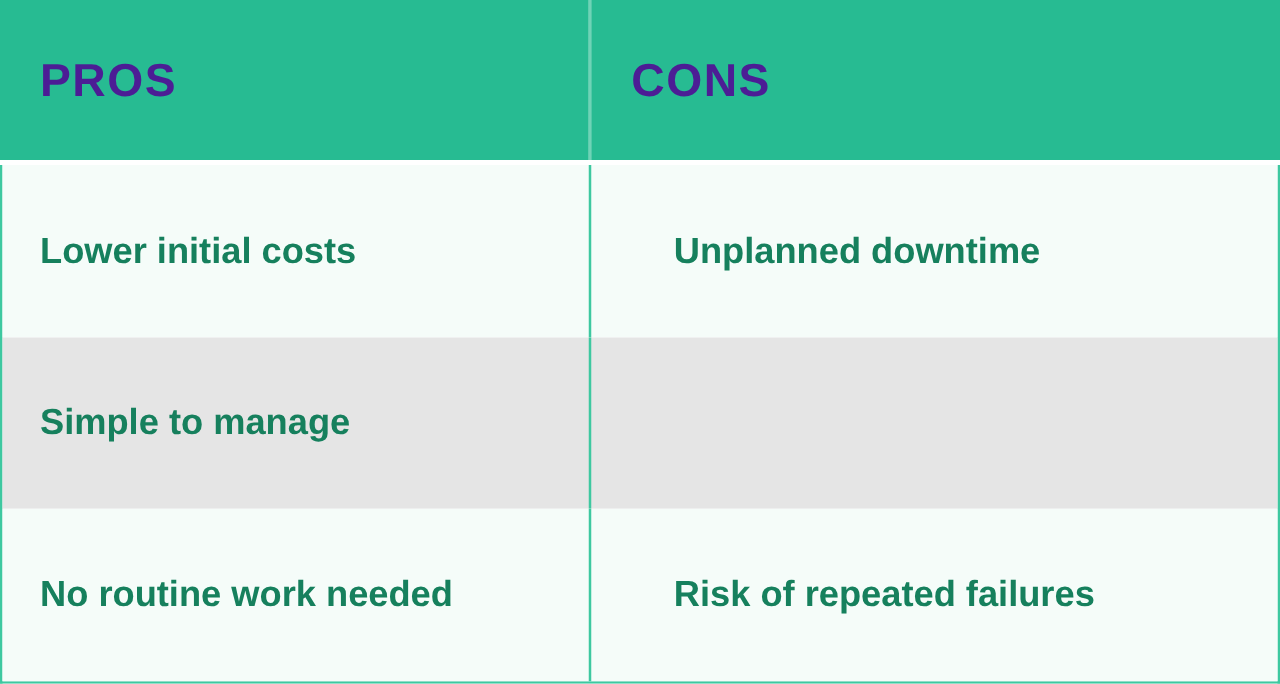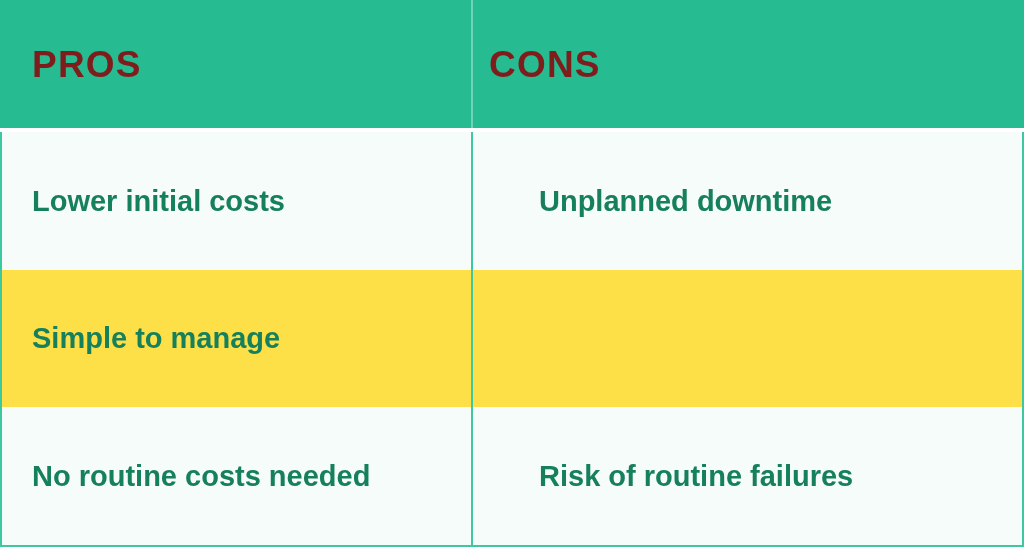--- a/index.html
+++ b/index.html
@@ -46,24 +46,24 @@
   }
   .header-gap {
     width: 2px;
     flex: 0 0 2px;
     background: #6fd3b6;
     height: 128px;
   }
   .header-cell.col-cons {
     width: 551px;
     flex: 1 1 auto;
-    padding-left: 16px;
+    padding-left: 32px;
   }
   .header-label {
-    color: #7f1d1d;
+    color: #4c1d95;
     font-size: 37px;
     font-weight: bold;
     letter-spacing: 1.2px;
     line-height: 1;
     white-space: nowrap;
   }
 
   
   .table-body {
     position: relative;
@@ -77,21 +77,21 @@
     margin-top: 4px;
     height: 415px;
   }
   .table-row {
     display: flex;
     width: 100%;
     flex: 1 1 0;
     box-sizing: border-box;
   }
   .table-row.row-light { background: #f5fcf9; }
-  .table-row.row-tint  { background: #fde047; text-align: center; }
+  .table-row.row-tint  { background: #e5e5e5; text-align: center; }
 
   .body-cell {
     display: flex;
     align-items: center;
     box-sizing: border-box;
     padding-left: 30px;
     padding-right: 20px;
   }
   .body-cell.col-pros {
     width: 469px;
@@ -144,22 +144,22 @@
 
     <div class="table-row row-tint">
       <div class="body-cell col-pros">
         <span class="cell-text">Simple to manage</span>
       </div>
       <div class="col-divider"></div>
     </div>
 
     <div class="table-row row-light">
       <div class="body-cell col-pros">
-        <span class="cell-text">No routine costs needed</span>
+        <span class="cell-text">No routine work needed</span>
       </div>
       <div class="col-divider"></div>
       <div class="body-cell col-cons">
-        <span class="cell-text">Risk of routine failures</span>
+        <span class="cell-text">Risk of repeated failures</span>
       </div>
     </div>
 
   </div>
 </div>
 
 </body></html>

